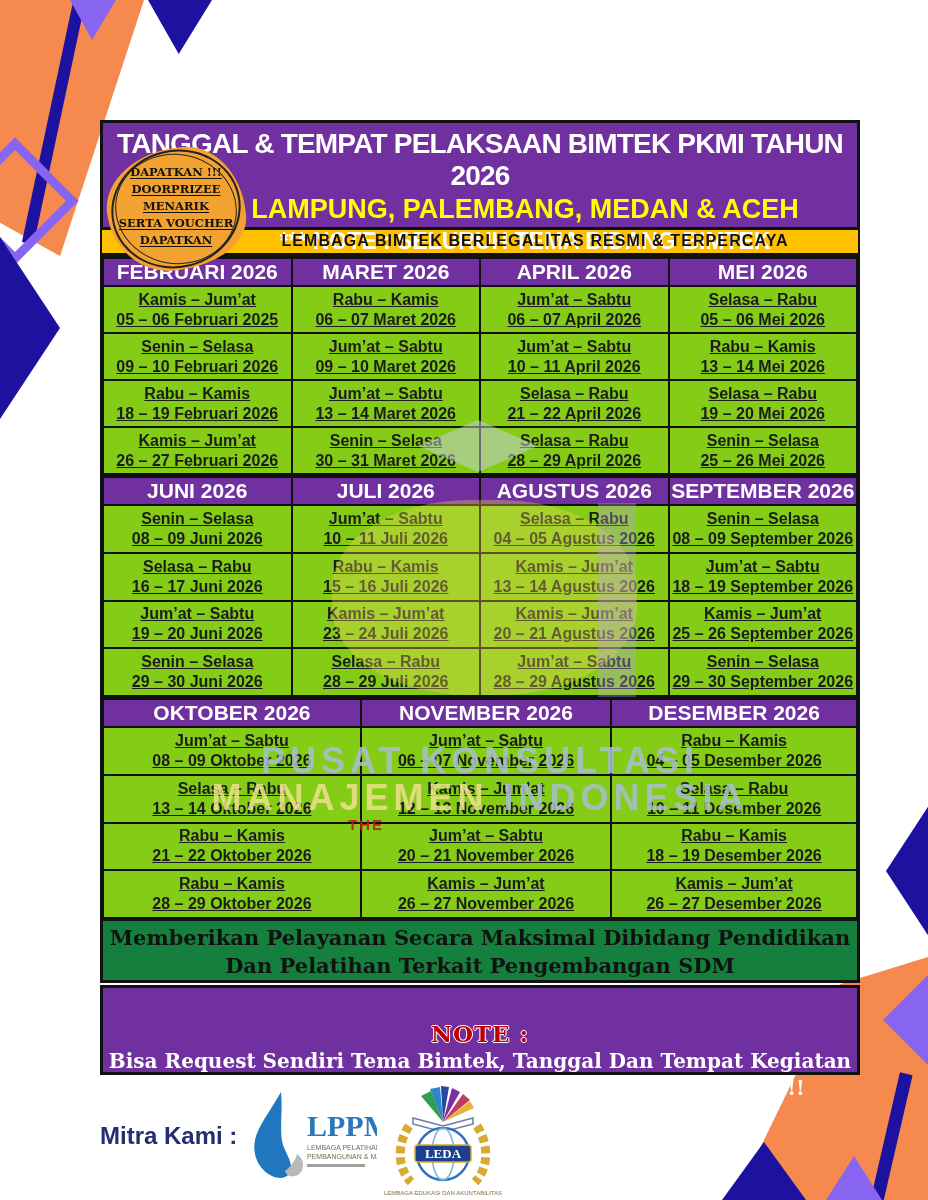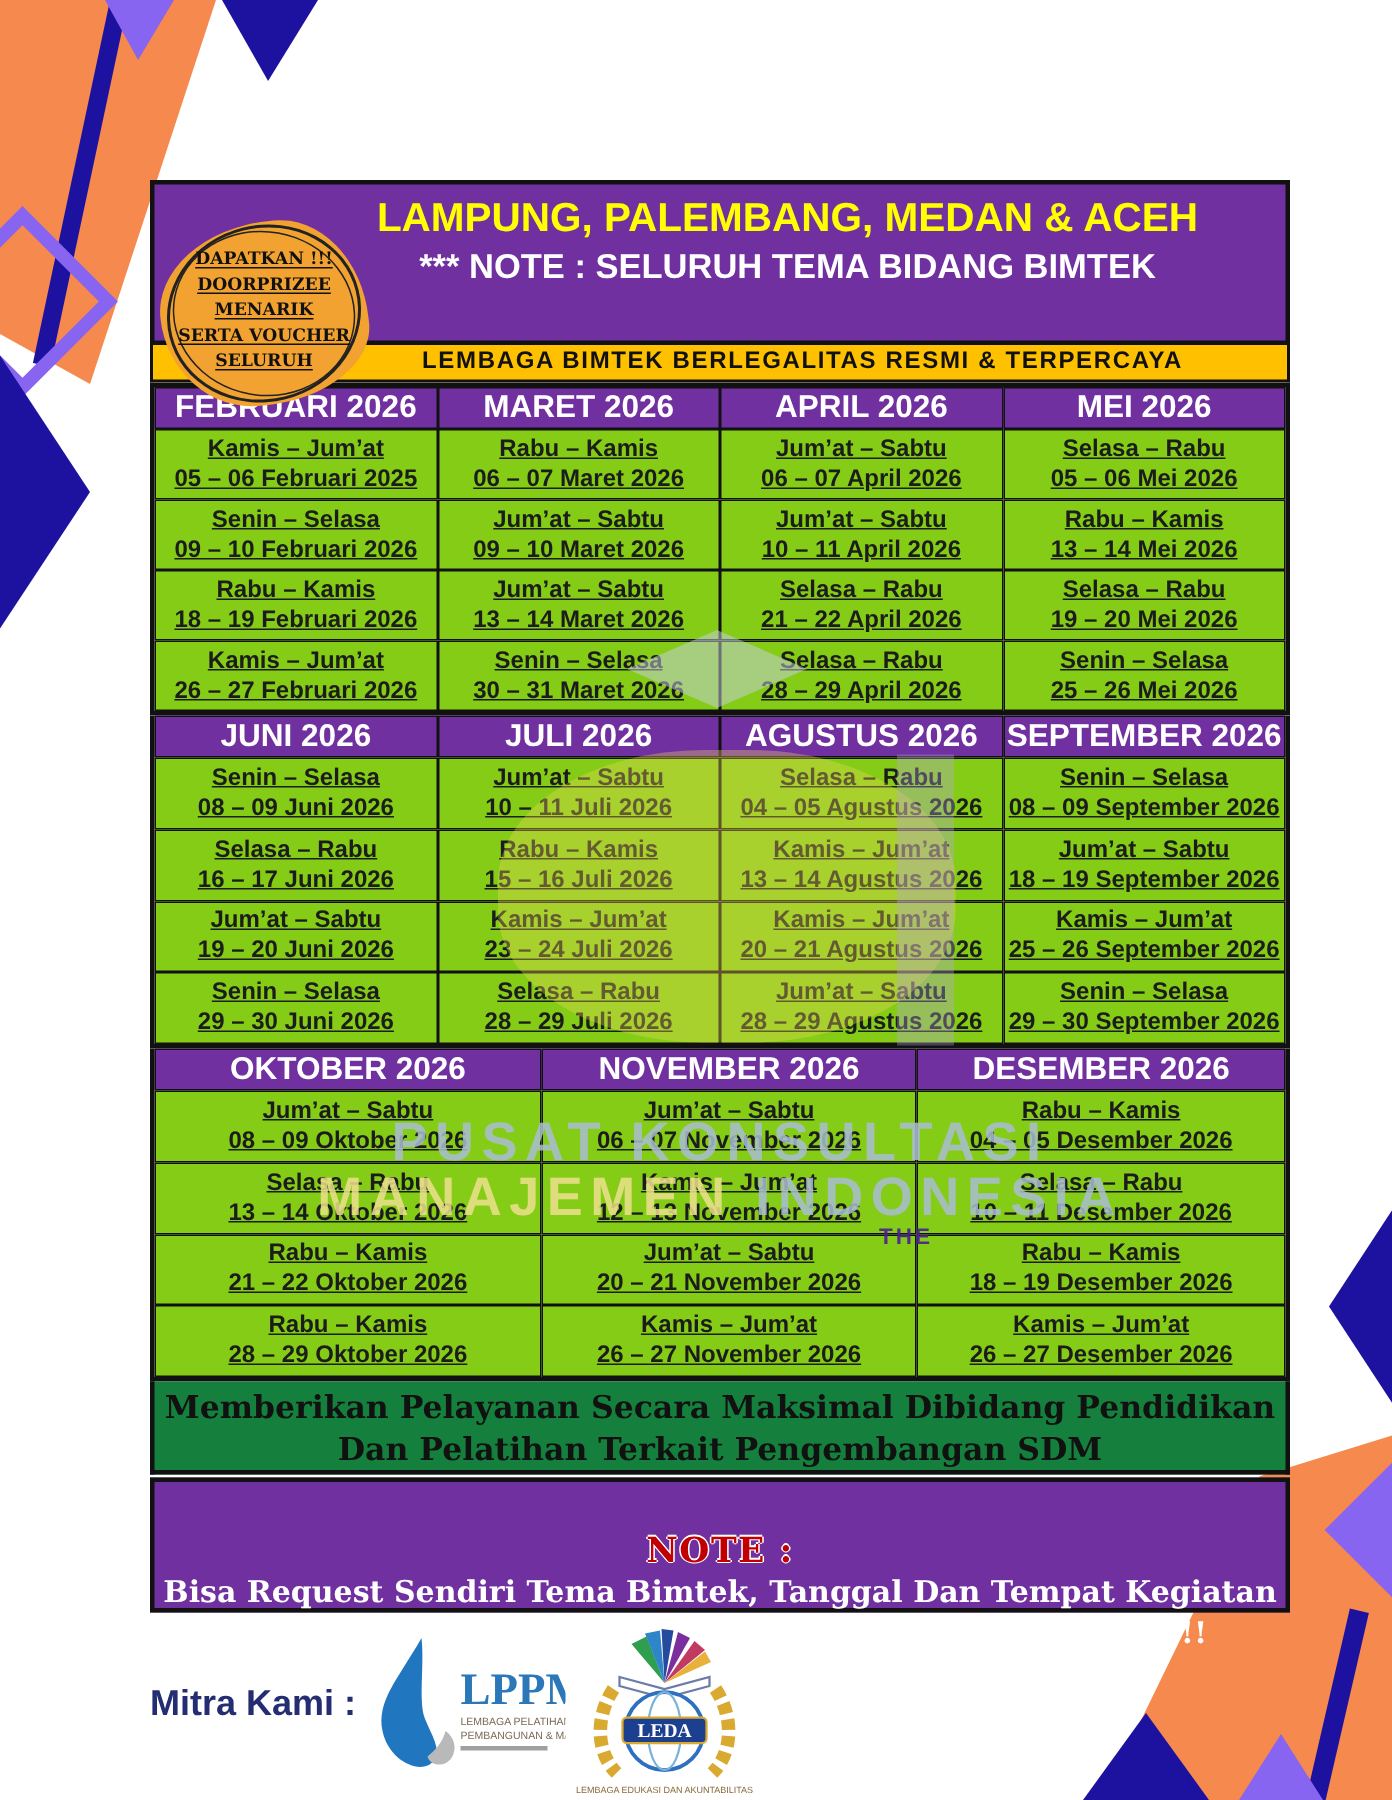--- a/index.html
+++ b/index.html
@@ -68,21 +68,21 @@
   .wm{position:absolute;z-index:3;pointer-events:none;}
   .wm-cap{left:418px;top:420px;width:120px;height:52px;background:#c9cde6;opacity:.5;
           clip-path:polygon(50% 0,100% 50%,50% 100%,0 50%);}
   .wm-glow{left:332px;top:500px;width:305px;height:195px;background:#f6dc60;opacity:.33;border-radius:45%;}
   .wm-pillar{left:598px;top:503px;width:38px;height:194px;background:#b9a3df;opacity:.34;}
   .wm-text{left:100px;top:742px;width:760px;text-align:center;font-weight:bold;}
   .wm-l1{font-size:36px;letter-spacing:5px;color:#aabdd3;opacity:.85;line-height:37px;}
   .wm-l2{font-size:36px;letter-spacing:5px;line-height:37px;opacity:.85;}
   .wm-l2 .wm-y{color:#eee08e;}
   .wm-l2 .wm-b{color:#aabdd3;}
-  .wm-l3{font-size:15px;letter-spacing:2px;color:#4c1d95;text-align:center;padding-left:248px;line-height:18px;opacity:.9;}
+  .wm-l3{font-size:15px;letter-spacing:2px;color:#b91c1c;text-align:left;padding-left:248px;line-height:18px;opacity:.9;}
   
   .partners{position:absolute;left:100px;top:1082px;width:760px;height:118px;z-index:2;}
   .partners-label{position:absolute;left:0;top:40px;font-size:24px;font-weight:bold;color:#252d72;}
   .logo-lppm{position:absolute;left:143px;top:6px;}
   .logo-leda{position:absolute;left:283px;top:0;}
 </style>
 </head>
 <body>
 
 <div class="page">
@@ -95,20 +95,21 @@
   <div class="decor l-navy-diamond diamond"></div>
   <div class="decor r-navy-diamond diamond"></div>
   <div class="decor br-orange"></div>
   <div class="decor br-stripe"></div>
   <div class="decor br-violet-diamond"></div>
   <div class="decor br-navy-tri tri-up"></div>
   <div class="decor br-violet-tri tri-up"></div>
 
   <div class="content">
     <div class="hdr">
+      <div class="hdr-title">TANGGAL &amp; TEMPAT PELAKSAAN BIMTEK PKMI TAHUN 2026</div>
       <div class="hdr-sub">LAMPUNG, PALEMBANG, MEDAN &amp; ACEH</div>
       <div class="hdr-note">*** NOTE : SELURUH TEMA BIDANG BIMTEK</div>
     </div>
     <div class="band">LEMBAGA BIMTEK BERLEGALITAS RESMI &amp; TERPERCAYA</div>
 
     <div class="cal">
         <div class="cal-head">FEBRUARI 2026</div>
         <div class="cal-head">MARET 2026</div>
         <div class="cal-head">APRIL 2026</div>
         <div class="cal-head">MEI 2026</div>
@@ -314,21 +315,21 @@
 
   <div class="badge">
     <div class="badge-blob"></div>
     <div class="badge-ring"></div>
     <div class="badge-ring r2"></div>
     <div class="badge-text">
       <span>DAPATKAN !!!</span>
       <span>DOORPRIZEE</span>
       <span>MENARIK</span>
       <span>SERTA VOUCHER</span>
-      <span>SELURUH</span>
+      <span>DAPATKAN</span>
     </div>
   </div>
 
   <div class="wm wm-cap"></div>
   <div class="wm wm-glow"></div>
   <div class="wm wm-pillar"></div>
   <div class="wm wm-text">
     <div class="wm-l1">PUSAT KONSULTASI</div>
     <div class="wm-l2"><span class="wm-y">MANAJEMEN</span><span class="wm-b"> INDONESIA</span></div>
     <div class="wm-l3">THE</div>

